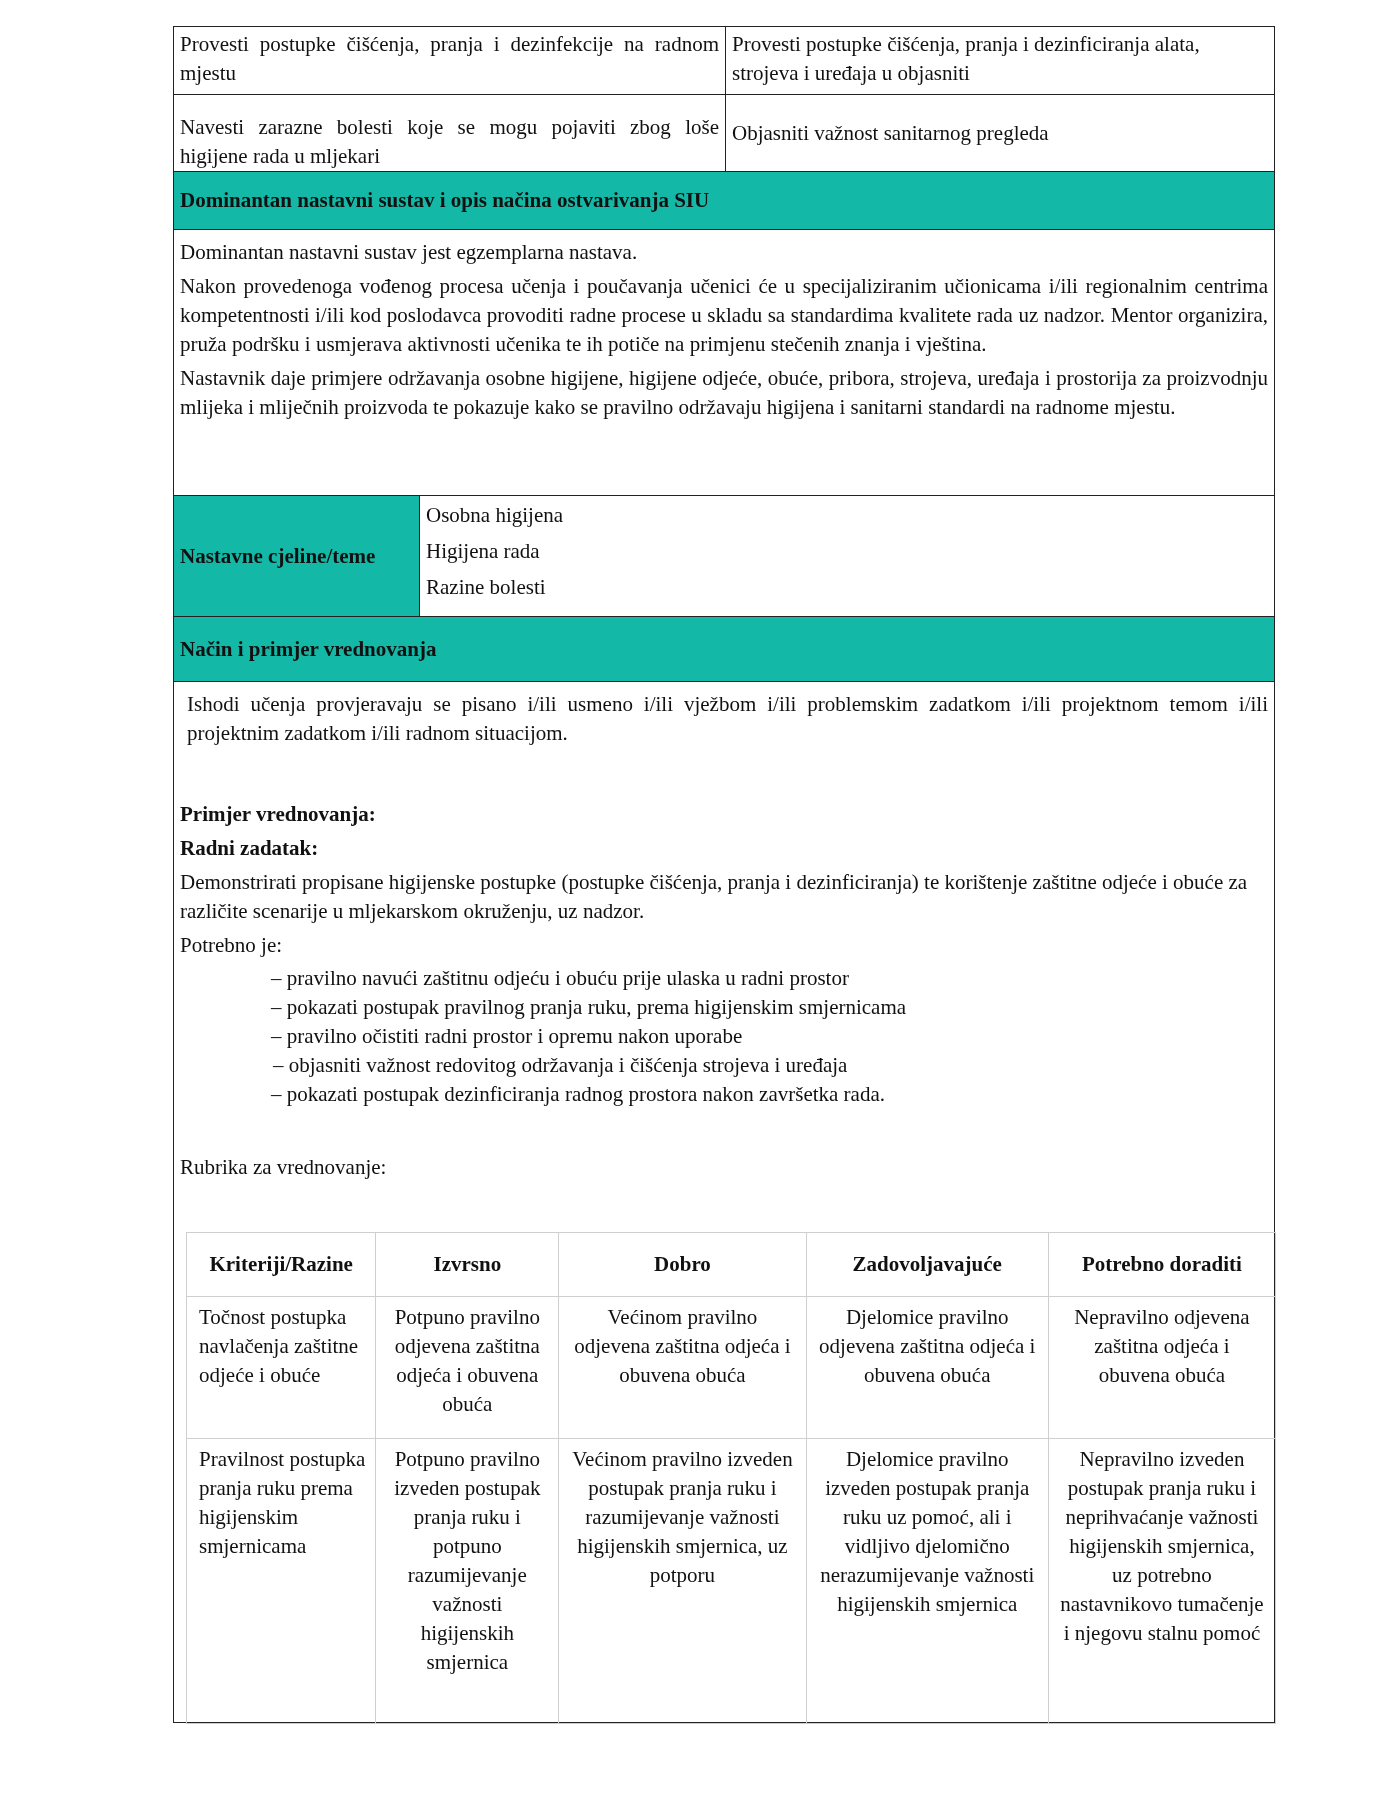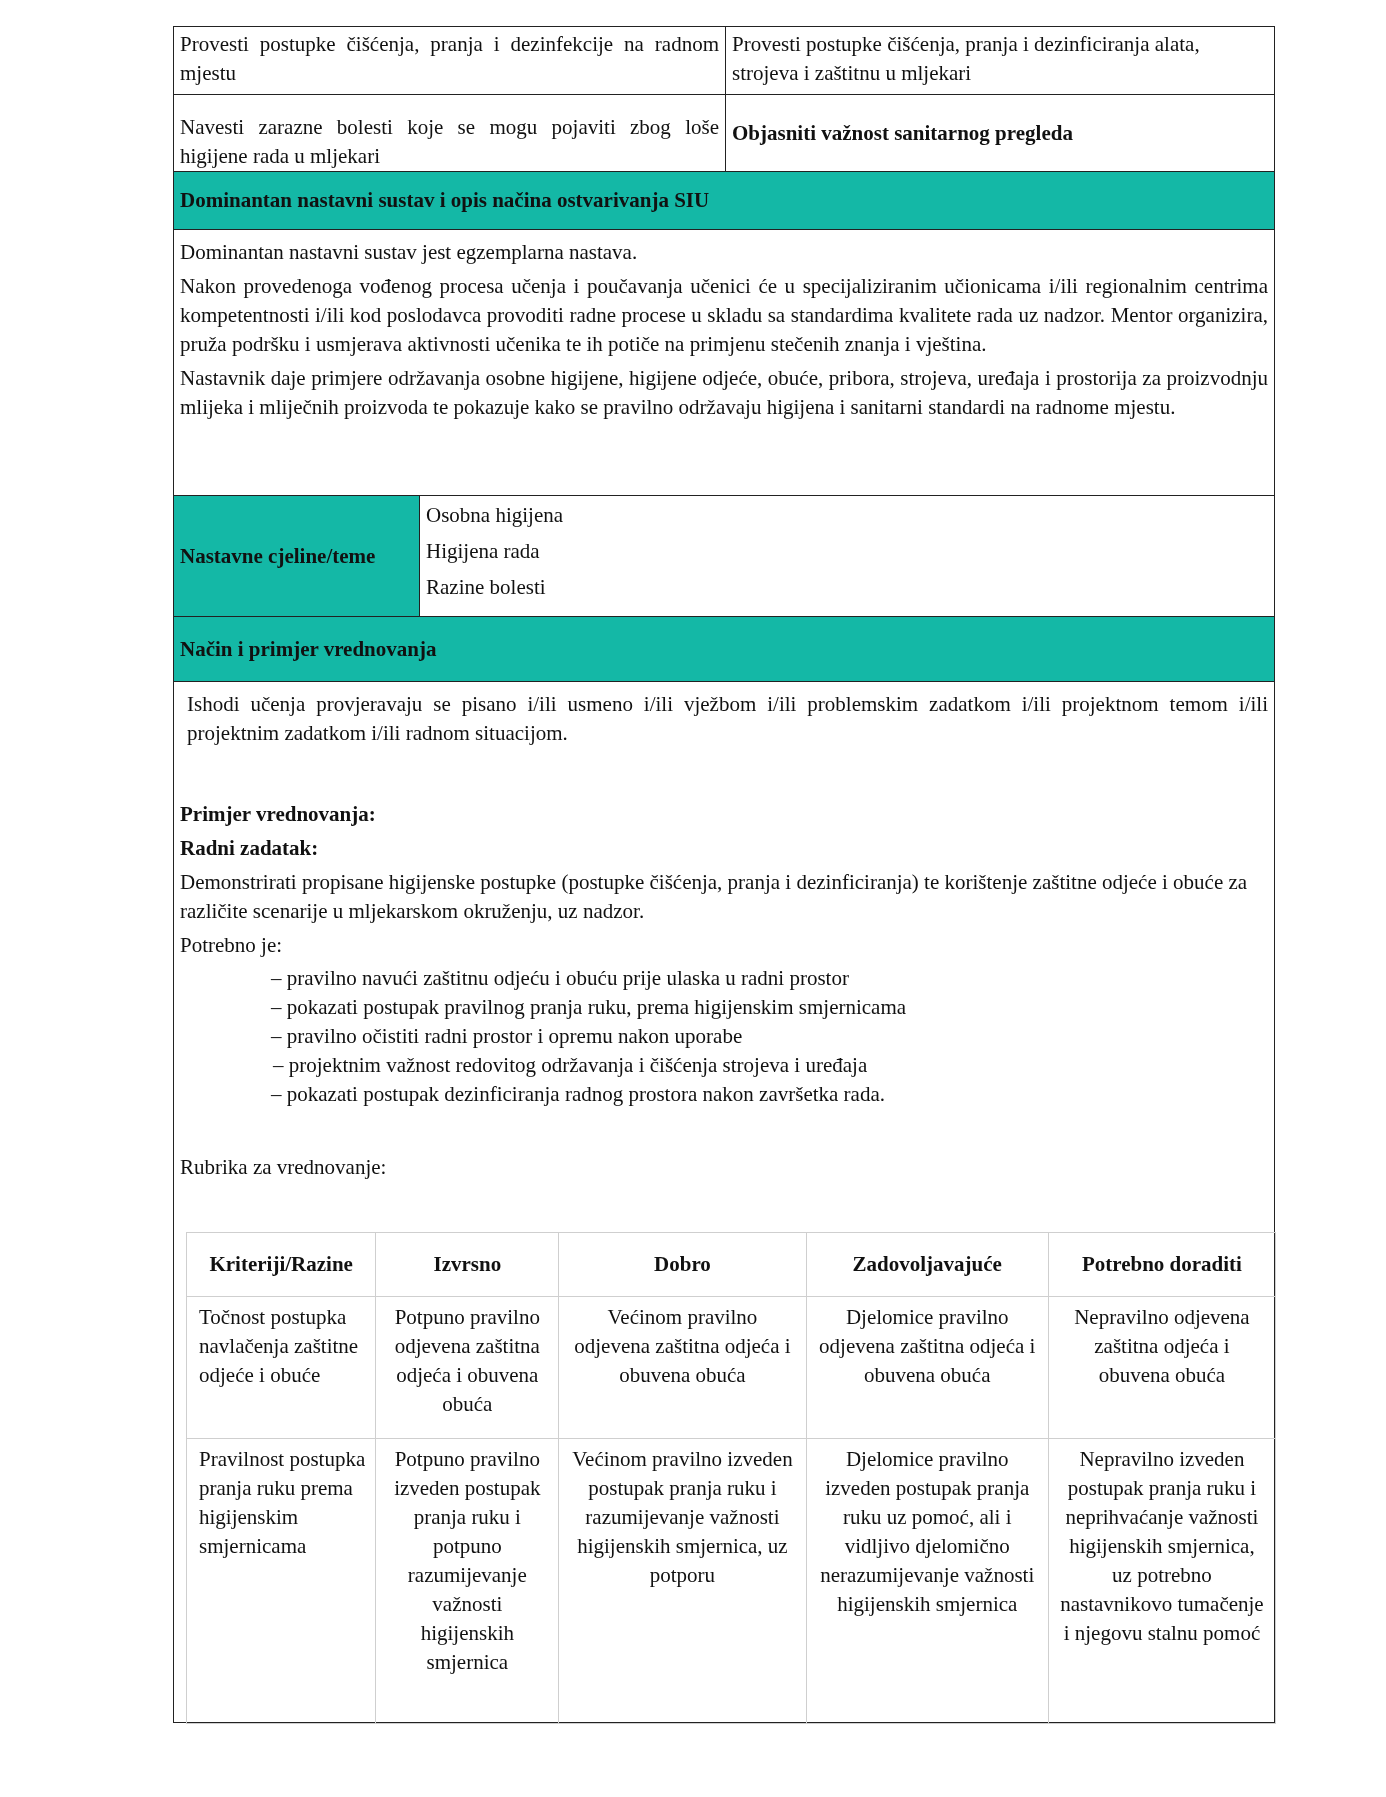--- a/index.html
+++ b/index.html
@@ -23,26 +23,26 @@
   .rubric td.crit { text-align: left; padding-left: 12px; }
 </style>
 </head>
 <body>
 
 <div class="page">
   <div class="outer">
 
     <div class="row" style="height:68px;">
       <div class="cell justify" style="width:551px; padding-top:3px;">Provesti postupke čišćenja, pranja i dezinfekcije na radnom mjestu</div>
-      <div class="cell" style="width:549px; padding-top:3px;">Provesti postupke čišćenja, pranja i dezinficiranja alata, strojeva i zaštitnu u mljekari</div>
+      <div class="cell" style="width:549px; padding-top:3px;">Provesti postupke čišćenja, pranja i dezinficiranja alata, strojeva i uređaja u objasniti</div>
     </div>
 
     <div class="row" style="height:77px;">
       <div class="cell justify" style="width:551px; padding-top:6px;margin-top:12px;">Navesti zarazne bolesti koje se mogu pojaviti zbog loše higijene rada u mljekari</div>
-      <div class="cell" style="width:549px; display:flex; align-items:center; font-weight:bold;">Objasniti važnost sanitarnog pregleda</div>
+      <div class="cell" style="width:549px; display:flex; align-items:center; ">Objasniti važnost sanitarnog pregleda</div>
     </div>
 
     <div class="row" style="height:58px;">
       <div class="cell hdr" style="width:100%;">Dominantan nastavni sustav i opis načina ostvarivanja SIU</div>
     </div>
 
     <div class="row" style="height:266px;">
       <div class="cell justify" style="width:100%; padding-top:8px;">
         <p class="para">Dominantan nastavni sustav jest egzemplarna nastava.</p>
         <p class="para">Nakon provedenoga vođenog procesa učenja i poučavanja učenici će u specijaliziranim učionicama i/ili regionalnim centrima kompetentnosti i/ili kod poslodavca provoditi radne procese u skladu sa standardima kvalitete rada uz nadzor. Mentor organizira, pruža podršku i usmjerava aktivnosti učenika te ih potiče na primjenu stečenih znanja i vještina.</p>
@@ -67,21 +67,21 @@
       <div class="cell" style="width:100%; padding:8px 6px 0 6px;">
         <p class="justify" style="padding-left:7px; margin-bottom:52px;">Ishodi učenja provjeravaju se pisano i/ili usmeno i/ili vježbom i/ili problemskim zadatkom i/ili projektnom temom i/ili projektnim zadatkom i/ili radnom situacijom.</p>
         <p class="bold" style="margin-bottom:5px;">Primjer vrednovanja:</p>
         <p class="bold" style="margin-bottom:5px;">Radni zadatak:</p>
         <p style="margin-bottom:5px;">Demonstrirati propisane higijenske postupke (postupke čišćenja, pranja i dezinficiranja) te korištenje zaštitne odjeće i obuće za različite scenarije u mljekarskom okruženju, uz nadzor.</p>
         <p style="margin-bottom:4px;">Potrebno je:</p>
         <ul class="dash">
           <li>– pravilno navući zaštitnu odjeću i obuću prije ulaska u radni prostor</li>
           <li>– pokazati postupak pravilnog pranja ruku, prema higijenskim smjernicama</li>
           <li>– pravilno očistiti radni prostor i opremu nakon uporabe</li>
-          <li style="padding-left:2px;">– projektnim važnost redovitog održavanja i čišćenja strojeva i uređaja</li>
+          <li style="padding-left:2px;">– objasniti važnost redovitog održavanja i čišćenja strojeva i uređaja</li>
           <li>– pokazati postupak dezinficiranja radnog prostora nakon završetka rada.</li>
         </ul>
         <p style="margin-top:44px; margin-bottom:50px;">Rubrika za vrednovanje:</p>
 
         <table class="rubric">
           <colgroup>
             <col style="width:178px">
               <col style="width:175px">
               <col style="width:269px" class="c3">
               <col style="width:240px">

